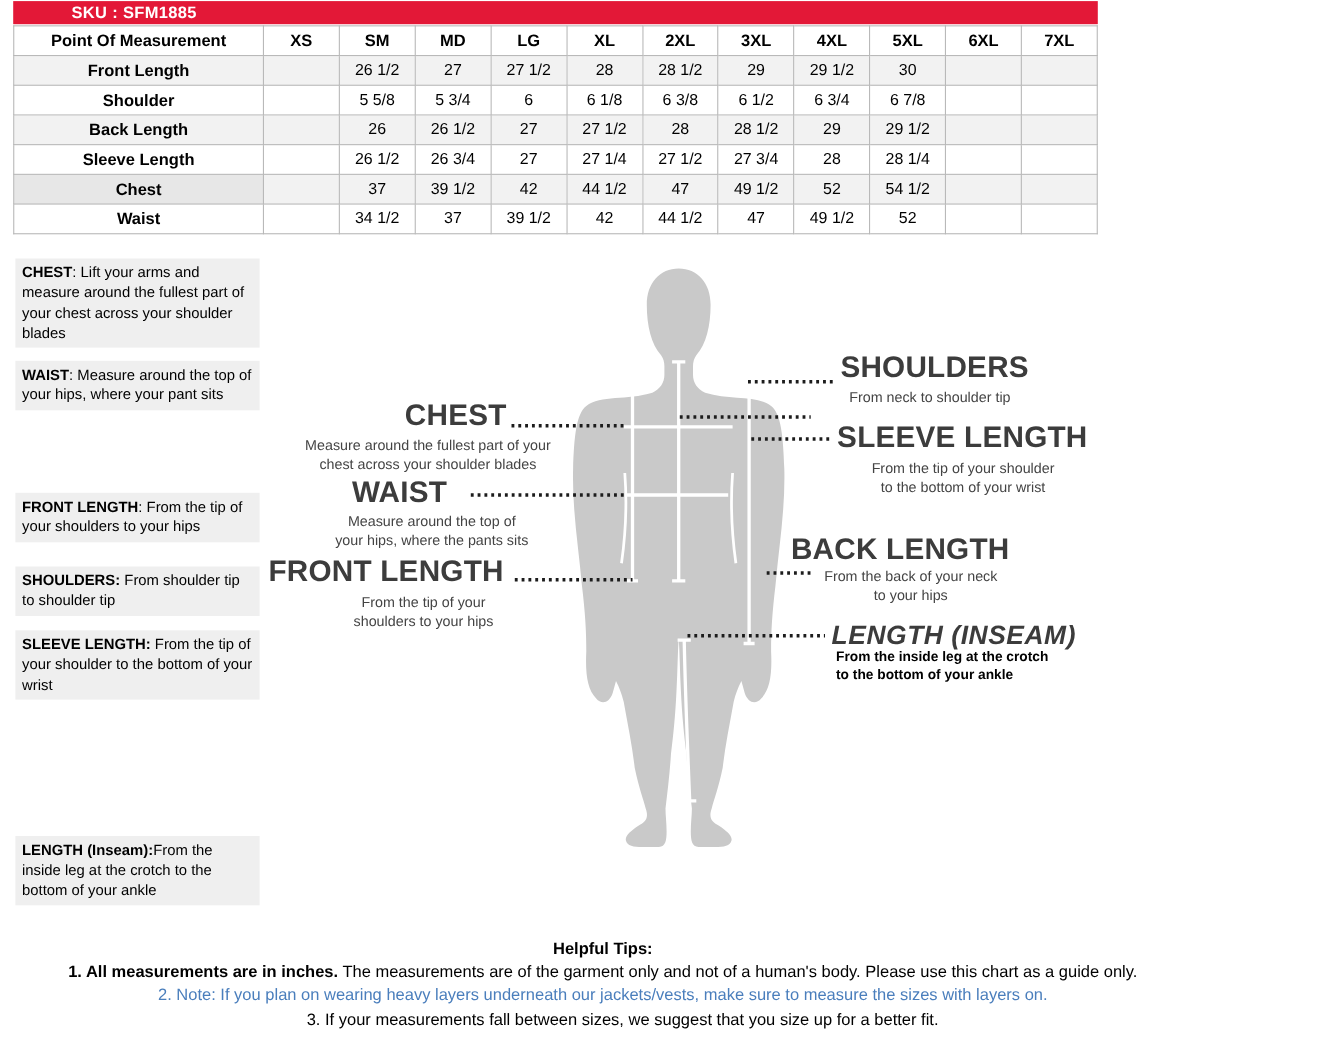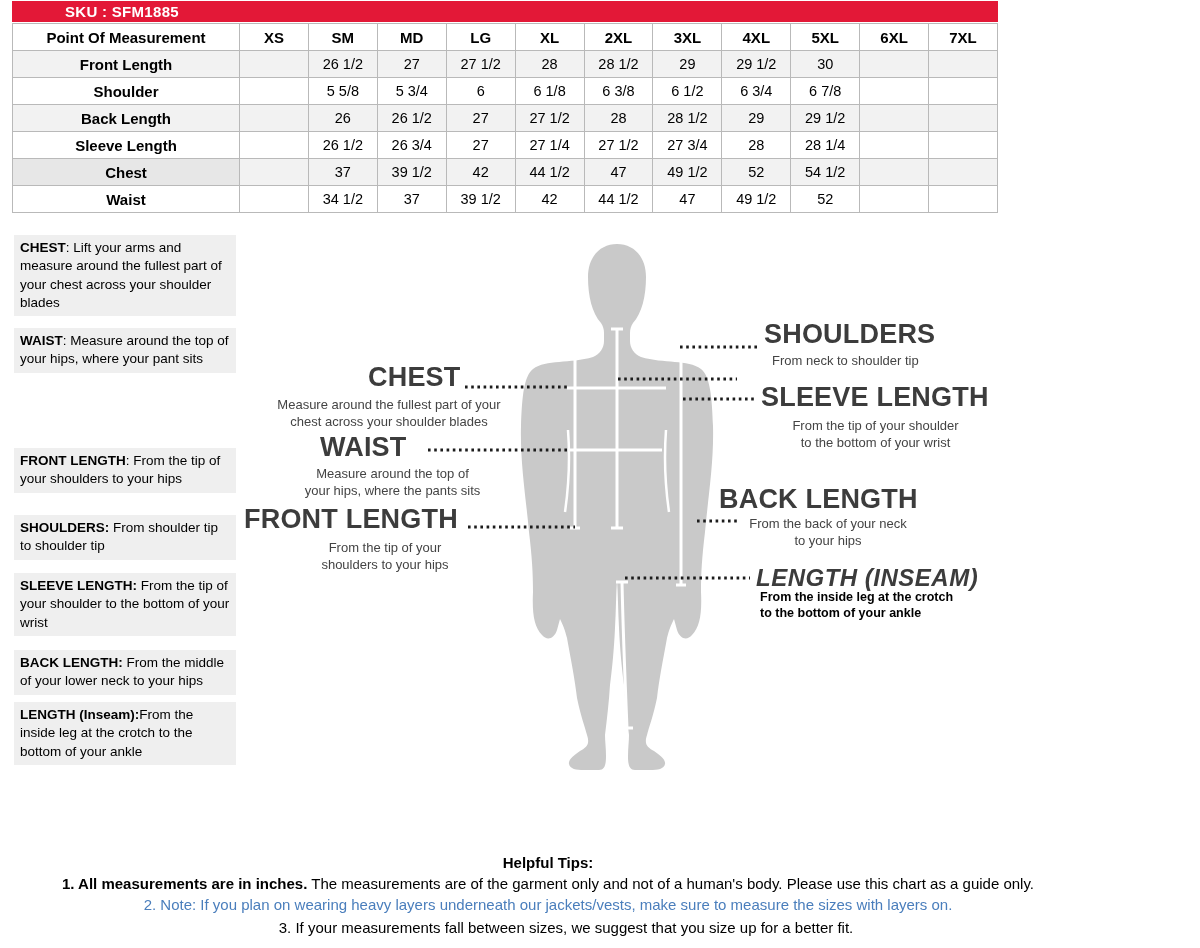--- a/index.html
+++ b/index.html
@@ -166,24 +166,21 @@
   </div>
   <div class="def" style="top:448px">
     <b>FRONT LENGTH</b><span>: From the tip of your shoulders to your hips</span>
   </div>
   <div class="def" style="top:515px">
     <b>SHOULDERS:</b><span> From shoulder tip to shoulder tip</span>
   </div>
   <div class="def" style="top:573px">
     <b>SLEEVE LENGTH:</b><span> From the tip of your shoulder to the bottom of your wrist</span>
   </div>
-  <div class="def" style="top:650px">
-    <b>BACK LENGTH:</b><span> From the middle of your lower neck to your hips</span>
-  </div>
-  <div class="def" style="top:702px">
+  <div class="def" style="top:760px">
     <b>LENGTH (Inseam):</b><span>From the inside leg at the crotch to the bottom of your ankle</span>
   </div>
 
   <div class="diagram">
     <svg width="760" height="575" viewBox="0 0 760 575">
 
       <path fill="#c9c9c9" d="
         M 377 14
         C 394 14 406 27 406 47
         C 406 66 402 83 393 93

